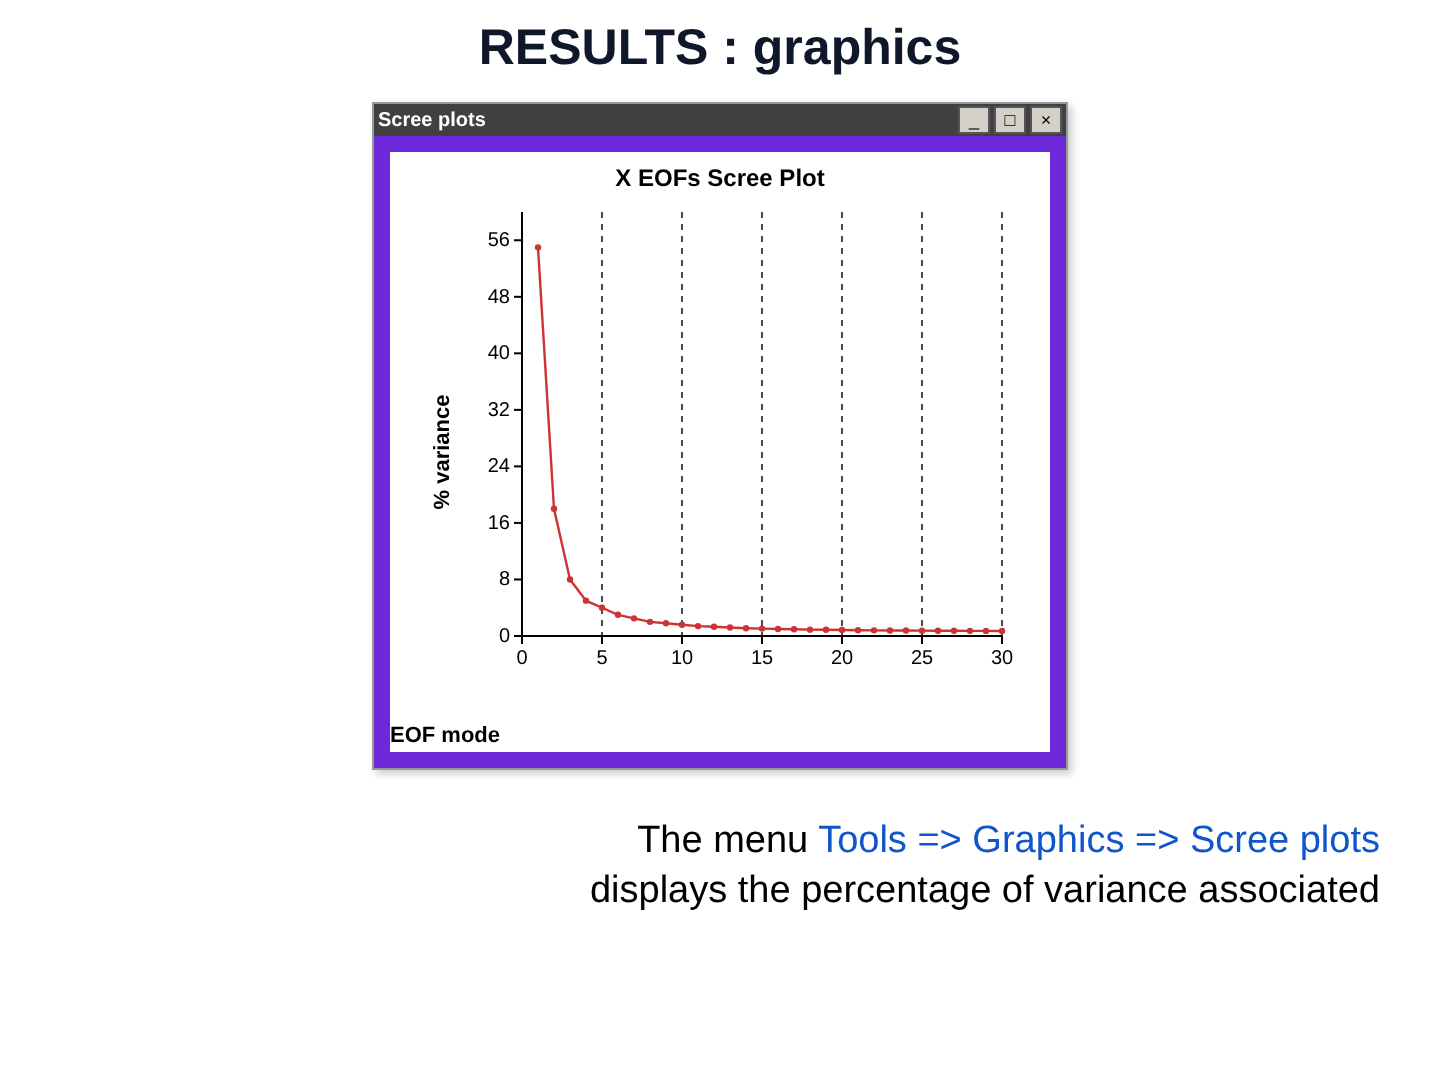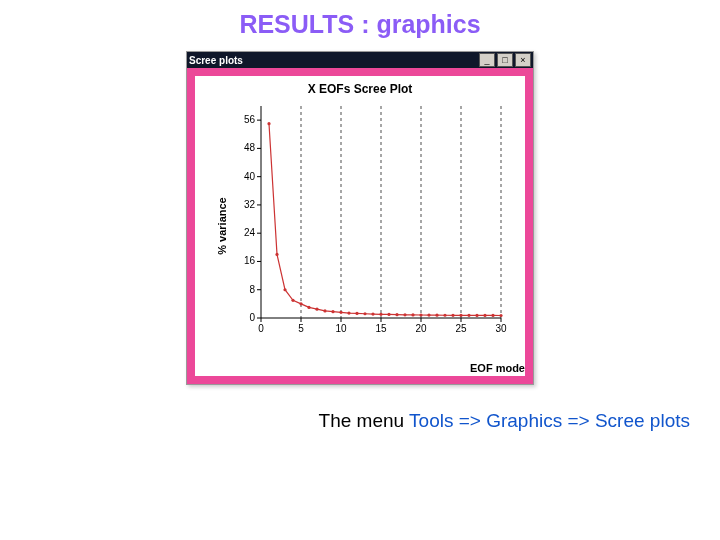--- a/index.html
+++ b/index.html
@@ -14,50 +14,50 @@
     position: relative;
     width: 720px;
     height: 540px;
     padding-top: 10px;
     box-sizing: border-box;
   }
   .slide-title {
     text-align: center;
     font-size: 25px;
     font-weight: bold;
-    color: #8b5cf6;
+    color: #0f172a;
     margin: 0 0 12px 0;
   }
   .window {
     width: 346px;
     margin: 0 auto;
     border: 1px solid #999;
     box-shadow: 2px 2px 4px rgba(0,0,0,0.2);
   }
   .titlebar {
-    background: #0f172a;
+    background: #404040;
     color: #fff;
     height: 16px;
     display: flex;
     align-items: center;
     font-size: 10px;
     padding: 0 2px;
   }
   .titlebar .tb-title { flex: 1; font-weight: bold; }
   .tb-btns { display: flex; gap: 2px; }
   .tb-btn {
     width: 14px; height: 12px;
     background: #d4d0c8;
     border: 1px solid #555;
     display: flex; align-items: center; justify-content: center;
     font-size: 9px; line-height: 1;
     color: #000;
   }
   .client {
-    background: #ec4899;
+    background: #6d28d9;
     padding: 8px;
   }
   .plot-card {
     background: #ffffff;
     width: 330px;
     height: 300px;
     position: relative;
   }
   .chart-title {
     position: absolute;
@@ -73,21 +73,21 @@
     top: 50%;
     transform: translateY(-50%) rotate(-90deg);
     transform-origin: center;
     font-size: 11px;
     font-weight: bold;
   }
   .xlabel {
     position: absolute;
     bottom: 2px;
     left: 0; right: 0;
-    text-align: right;
+    text-align: left;
     font-size: 11px;
     font-weight: bold;
   }
   svg.axes {
     position: absolute;
     left: 48px;
     top: 26px;
     width: 264px;
     height: 240px;
   }
@@ -200,16 +200,16 @@
               <circle cx="250" cy="213.456" r="1.6" fill="#cc3333"></circle>
               <circle cx="258" cy="213.49133333333333" r="1.6" fill="#cc3333"></circle>
             </g>
         </svg>
       </div>
     </div>
   </div>
 
   <p class="caption">
     <span>The menu </span><span class="link">Tools =&gt; Graphics =&gt; Scree plots</span><br>
-    <br>
+    <span>displays the percentage of variance associated</span><br>
   </p>
 
 </div>
 
 </body></html>

